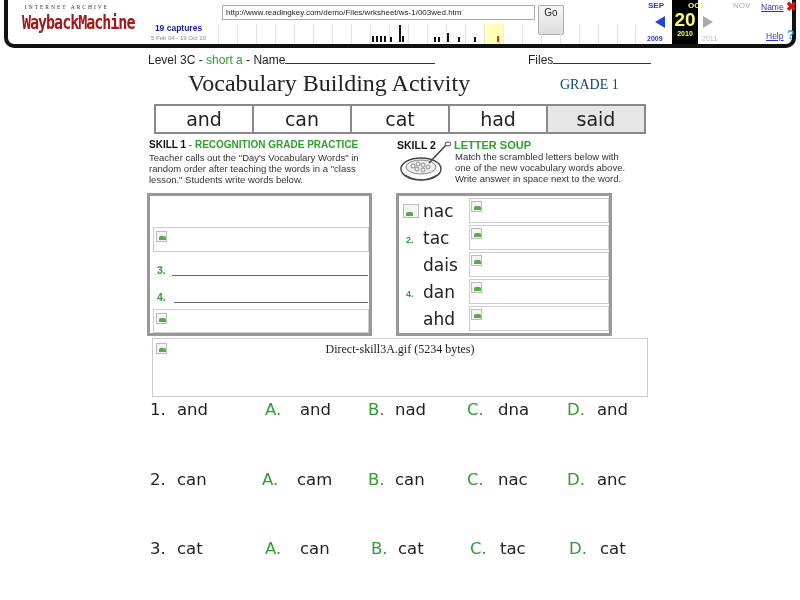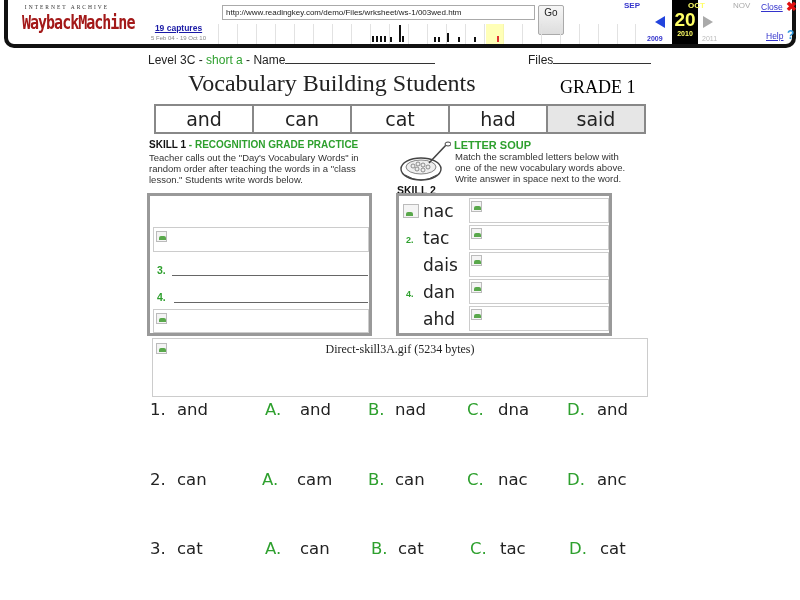--- a/index.html
+++ b/index.html
@@ -12,61 +12,61 @@
     background: #fff; border: 4px solid #111; border-radius: 0 0 10px 10px;
   }
   .wb-logo { position: absolute; left: 14px; top: 6px; width: 90px; }
   .wb-logo .ia { font-family: "Liberation Serif", serif; font-size: 5.5px; letter-spacing: 2px; color: #333; display:block; text-align:center; }
   .wb-logo .wm {
     display:block; margin-top: 2px; height: 20px; line-height: 20px; text-align:center;
     font-family: "DejaVu Sans Mono", monospace; font-weight: bold; font-size: 15px;
     color: #a31919; letter-spacing: -1px; transform: scaleY(1.35);
   }
   .wb-captures { position: absolute; left: 133px; top: 25px; width: 75px; text-align: center; }
-  .wb-captures a { font-size: 8.5px; color: #1a1aa6; font-weight: bold; text-decoration: underline; display:block; }
+  .wb-captures a { font-size: 8.5px; color: #1a1aa6; font-weight: bold; display:block; }
   .wb-captures .range { font-size: 6px; color: #888; display:block; margin-top: 2px; }
   .wb-url {
     position: absolute; left: 214px; top: 7px; width: 313px; height: 15px;
     border: 1px solid #aaa; font-size: 8px; padding: 2px 3px; color: #222; background: #fff;
     font-family: "Liberation Sans", sans-serif;
   }
   .wb-go {
     position: absolute; left: 530px; top: 7px; width: 26px; height: 30px;
     border: 1px solid #aaa; border-radius: 2px; background: linear-gradient(#f6f6f6,#ddd);
     font-size: 10px; text-align: center; line-height: 13px; color:#222;
   }
   .wb-spark { position: absolute; left: 210px; top: 26px; width: 418px; height: 20px; }
   .wb-spark .yr { position:absolute; top:0; width:1px; height:20px; background:#e2e2e2; }
   .wb-spark .hl { position:absolute; top:0; height:20px; background:#ffff99; opacity:0.7; }
   .wb-spark .cap { position:absolute; bottom:2px; width:2px; background:#111; }
   .wb-spark .cap.cur { background:#e03030; }
 
   .wb-month { position:absolute; font-size:8px; font-weight:bold; }
-  .wb-prev { left: 616px; color:#3333cc; top: 3px; }
+  .wb-prev { left: 640px; color:#3333cc; top: 3px; }
   .wb-next { left: 695px; color:#aaa; top: 3px; font-weight: normal; margin-left: 30px; }
   .wb-cur { position:absolute; left:664px; top:-2px; width:26px; height:48px; background:#000; text-align:center; }
   .wb-cur .m { color:#ffff66; font-size:8px; font-weight:bold; display:block; margin-top:5px;padding-left:16px; }
   .wb-cur .d { color:#ffff66; font-size:19px; font-weight:bold; display:block; line-height:20px; }
   .wb-cur .y { color:#ffff66; font-size:7px; font-weight:bold; display:block; }
   .wb-arrow-l { position:absolute; left:647px; top:18px; width:0; height:0; border-top:6px solid transparent; border-bottom:6px solid transparent; border-right:10px solid #2244dd; }
   .wb-arrow-r { position:absolute; left:695px; top:18px; width:0; height:0; border-top:6px solid transparent; border-bottom:6px solid transparent; border-left:10px solid #aaa; }
   .wb-year { position:absolute; top:37px; font-size:7px; font-weight:bold; }
   .wb-year.prev { left: 639px; color:#3333cc; }
   .wb-year.next { left: 694px; color:#bbb; font-weight: normal; }
   .wb-close { position:absolute; left:753px; top:4px; font-size:8.5px; color:#3333cc; text-decoration:underline; }
   .wb-close-x { position:absolute; left:778px; top:1px; color:#e01010; font-size:13px; font-weight:bold; }
   .wb-help { position:absolute; left:758px; top:33px; font-size:8.5px; color:#3333cc; text-decoration:underline; }
   .wb-help-q { position:absolute; left:779px; top:30px; color:#3399dd; font-size:12px; font-weight:bold; }
 
   
   .hdr { position:absolute; top:53px; font-size:12px; color:#222; }
   .hdr .green { color:#2ea02e; }
   .line { display:inline-block; border-bottom:1px solid #333; vertical-align: baseline; }
   .title { position:absolute; left:188px; top:70px; font-family:"Liberation Serif", serif; font-size:24px; color:#222; }
-  .grade { position:absolute; left:560px; top:77px; font-family:"Liberation Serif", serif; font-size:18px; color:#000000; }
+  .grade { position:absolute; left:560px; top:77px; font-family:"Liberation Serif", serif; font-size:14px; color:#0c4a6e; }
 
   .words { position:absolute; left:154px; top:104px; width:492px; height:30px; border:2px solid #888; display:flex; background:#fff; }
   .words .w { flex:1; border-right:2px solid #888; text-align:center; font-size:19px; line-height:26px; color:#222; font-family:"DejaVu Sans", sans-serif; }
   .words .w:last-child { border-right:none; background:#e6e6e6; }
 
   .skill-h { position:absolute; font-size:10px; font-weight:bold; color:#111; }
   .skill-h .green { color:#2ea02e; }
   .skill-t { position:absolute; font-size:9.5px; line-height:11px; color:#333; }
 
   .box1 { position:absolute; left:147px; top:193px; width:225px; height:143px; border:3px solid #999; background:#fff; }
@@ -150,34 +150,34 @@
   <div class="wb-cur">
     <span class="m">OCT</span>
     <span class="d">20</span>
     <span class="y">2010</span>
   </div>
 
   <span class="wb-month wb-next">NOV</span>
   <div class="wb-arrow-r"></div>
   <span class="wb-year next">2011</span>
 
-  <a class="wb-close">Close</a>
+  <a class="wb-close">Name</a>
   <span class="wb-close-x">✖</span>
   <a class="wb-help">Help</a>
   <span class="wb-help-q">?</span>
 </div>
 
 <div class="hdr" style="left:148px">
   <span>Level 3C</span><span> - </span><span class="green">short a</span><span> - Name</span><span class="line" style="width:150px"></span>
 </div>
 <div class="hdr" style="left:528px">
   <span>Files</span><span class="line" style="width:98px"></span>
 </div>
 
-<div class="title">Vocabulary Building Students</div>
+<div class="title">Vocabulary Building Activity</div>
 <div class="grade">GRADE 1</div>
 
 <div class="words">
   <div class="w">and</div>
   <div class="w">can</div>
   <div class="w">cat</div>
   <div class="w">had</div>
   <div class="w">said</div>
 </div>
 
@@ -205,21 +205,21 @@
   <circle cx="14" cy="25" r="2" fill="none" stroke="#666" stroke-width="0.7"></circle>
   <circle cx="19" cy="23" r="2" fill="none" stroke="#666" stroke-width="0.7"></circle>
   <circle cx="24" cy="24" r="2" fill="none" stroke="#666" stroke-width="0.7"></circle>
   <circle cx="29" cy="26" r="2" fill="none" stroke="#666" stroke-width="0.7"></circle>
   <circle cx="18" cy="28" r="2" fill="none" stroke="#666" stroke-width="0.7"></circle>
   <circle cx="24" cy="29" r="2" fill="none" stroke="#666" stroke-width="0.7"></circle>
   <path d="M30 22 L48 3" stroke="#444" stroke-width="1.6" fill="none"></path>
   <ellipse cx="49" cy="3" rx="3" ry="2" fill="#fff" stroke="#444" stroke-width="1"></ellipse>
   <path d="M6 34 Q22 44 38 34" stroke="#444" stroke-width="1" fill="none"></path>
 </svg>
-<div class="skill-h" style="left:397px; top:139px; font-size:10.5px;margin-top:45px;">
+<div class="skill-h" style="left:397px; top:139px; font-size:10.5px;">
   <span>SKILL 2</span>
 </div>
 <div class="skill-h" style="left:454px; top:139px; font-size:11px; font-weight:bold;">
   <span class="green">LETTER SOUP</span>
 </div>
 <div class="skill-t" style="left:455px; top:151px; width:180px;">Match the scrambled letters below with one of the new vocabulary words above. Write answer in space next to the word.</div>
 
 <div class="box2">
   <div class="brk" style="left:4px; top:8px; width:16px; height:14px;"></div>
   <span class="scr" style="left:24px; top:5px;">nac</span>

